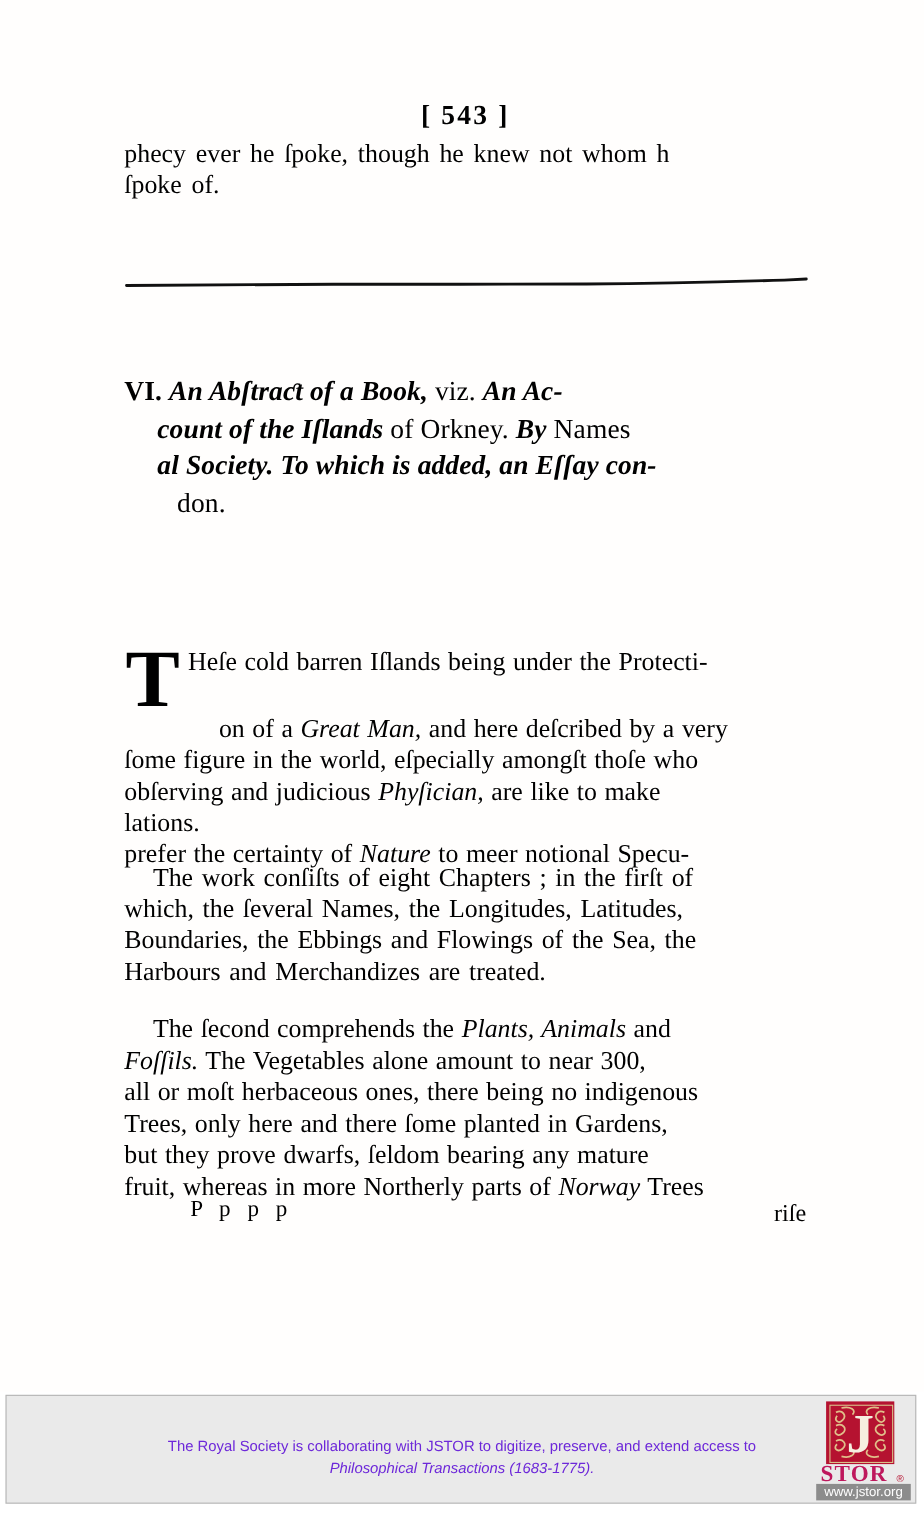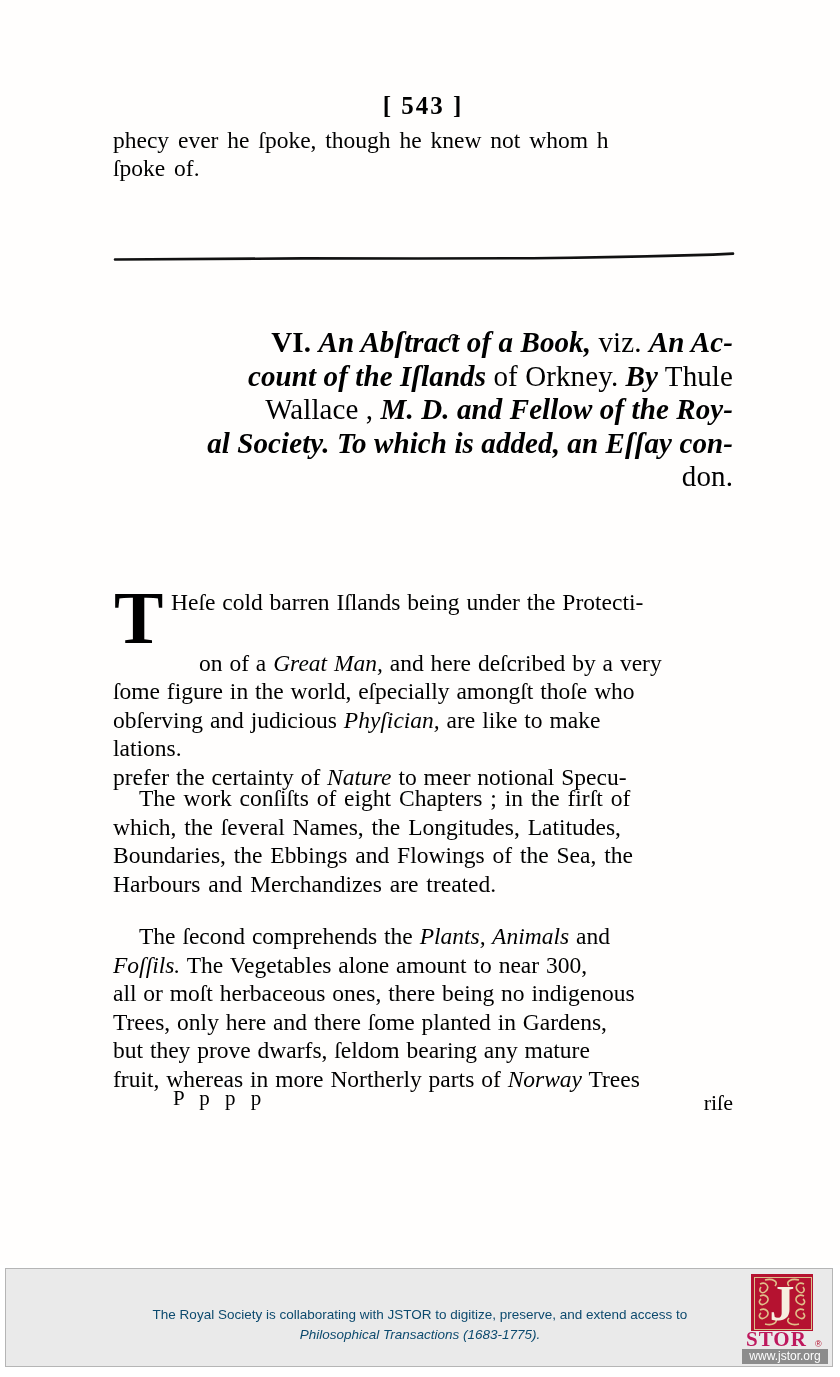--- a/index.html
+++ b/index.html
@@ -60,25 +60,24 @@
     position: absolute;
     left: 113px;
     top: 246px;
     width: 624px;
     height: 20px;
   }
   #rule-wrap svg { display: block; }
 
   
   #article-title {
-    top: 326px;
-    font-size: 29px;
+    top: 340px;
+    font-size: 25px;
     line-height: 33.5px;
     letter-spacing: 0.1px;
-    text-align: right;
   }
   #article-title .tl {
     display: block;
     white-space: nowrap;
   }
   #article-title .num {
     font-weight: 700;
     font-style: normal;
   }
   #article-title .it {
@@ -160,21 +159,21 @@
     box-sizing: border-box;
     font-family: "Liberation Sans", sans-serif;
   }
   #footer-text {
     position: absolute;
     left: 0;
     top: 36px;
     width: 828px;
     text-align: center;
     font-size: 13.5px;
-    color: #0c4a6e;
+    color: #6d28d9;
     line-height: 20px;
   }
   #footer-text .fl2 {
     display: block;
     font-style: italic;
   }
 
   
   #jstor-logo {
     position: absolute;
@@ -265,25 +264,21 @@
       <span class="num">VI.</span>
       <span class="it">An  Abſtraƈt  of   a  Book,</span>
       <span class="rom">viz.</span>
       <span class="it">An  Ac-</span>
     </span>
     <span class="tl ind1">
       <span class="it">count  of  the  Iſlands</span>
       <span class="rom">of</span>
       <span class="rom">Orkney.</span>
       <span class="it">By</span>
-      <span class="rom">Thule</span>
-    </span>
-    <span class="tl ind1">
-      <span class="rom">Wallace ,</span>
-      <span class="it">M.  D.  and  Fellow  of  the  Roy-</span>
+      <span class="rom">Names</span>
     </span>
     <span class="tl ind1">
       <span class="it">al  Society.   To which is added,  an Eſſay con-</span>
     </span>
     <span class="tl ind2" style="padding-left:48px">
       <span class="rom">don.</span>
     </span>
   </div>
 
   <div id="dropcap">T</div>

